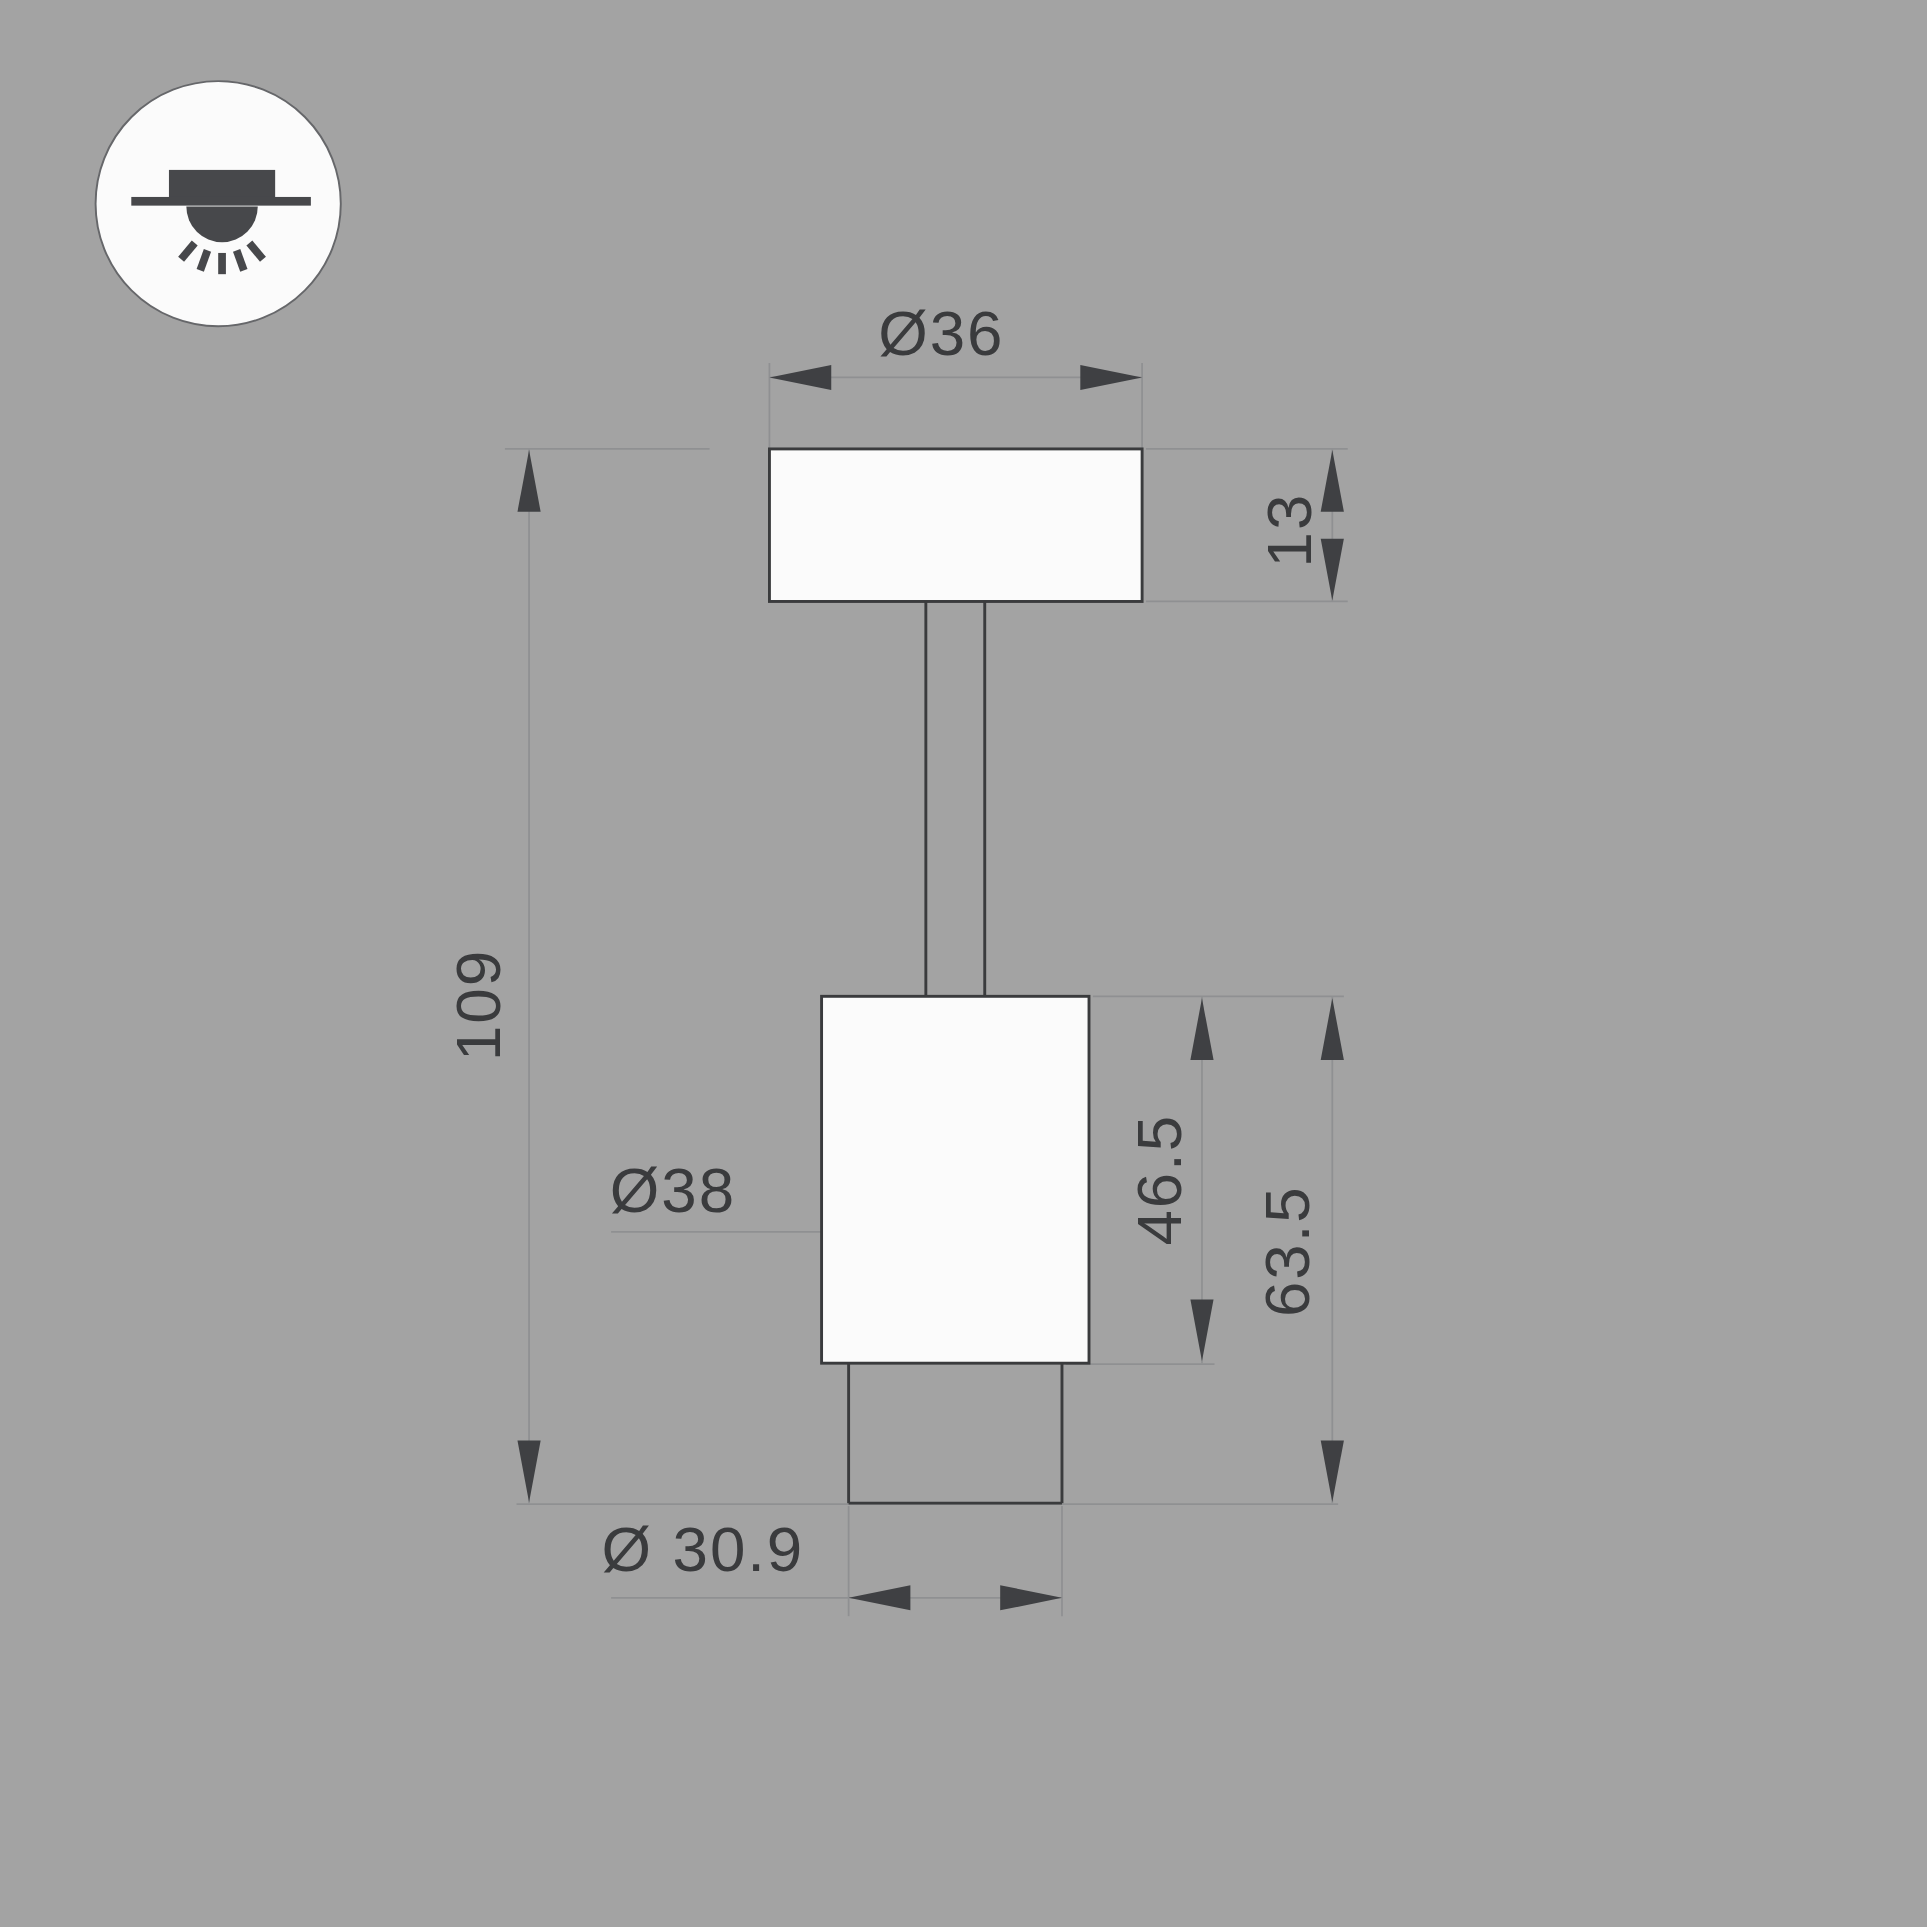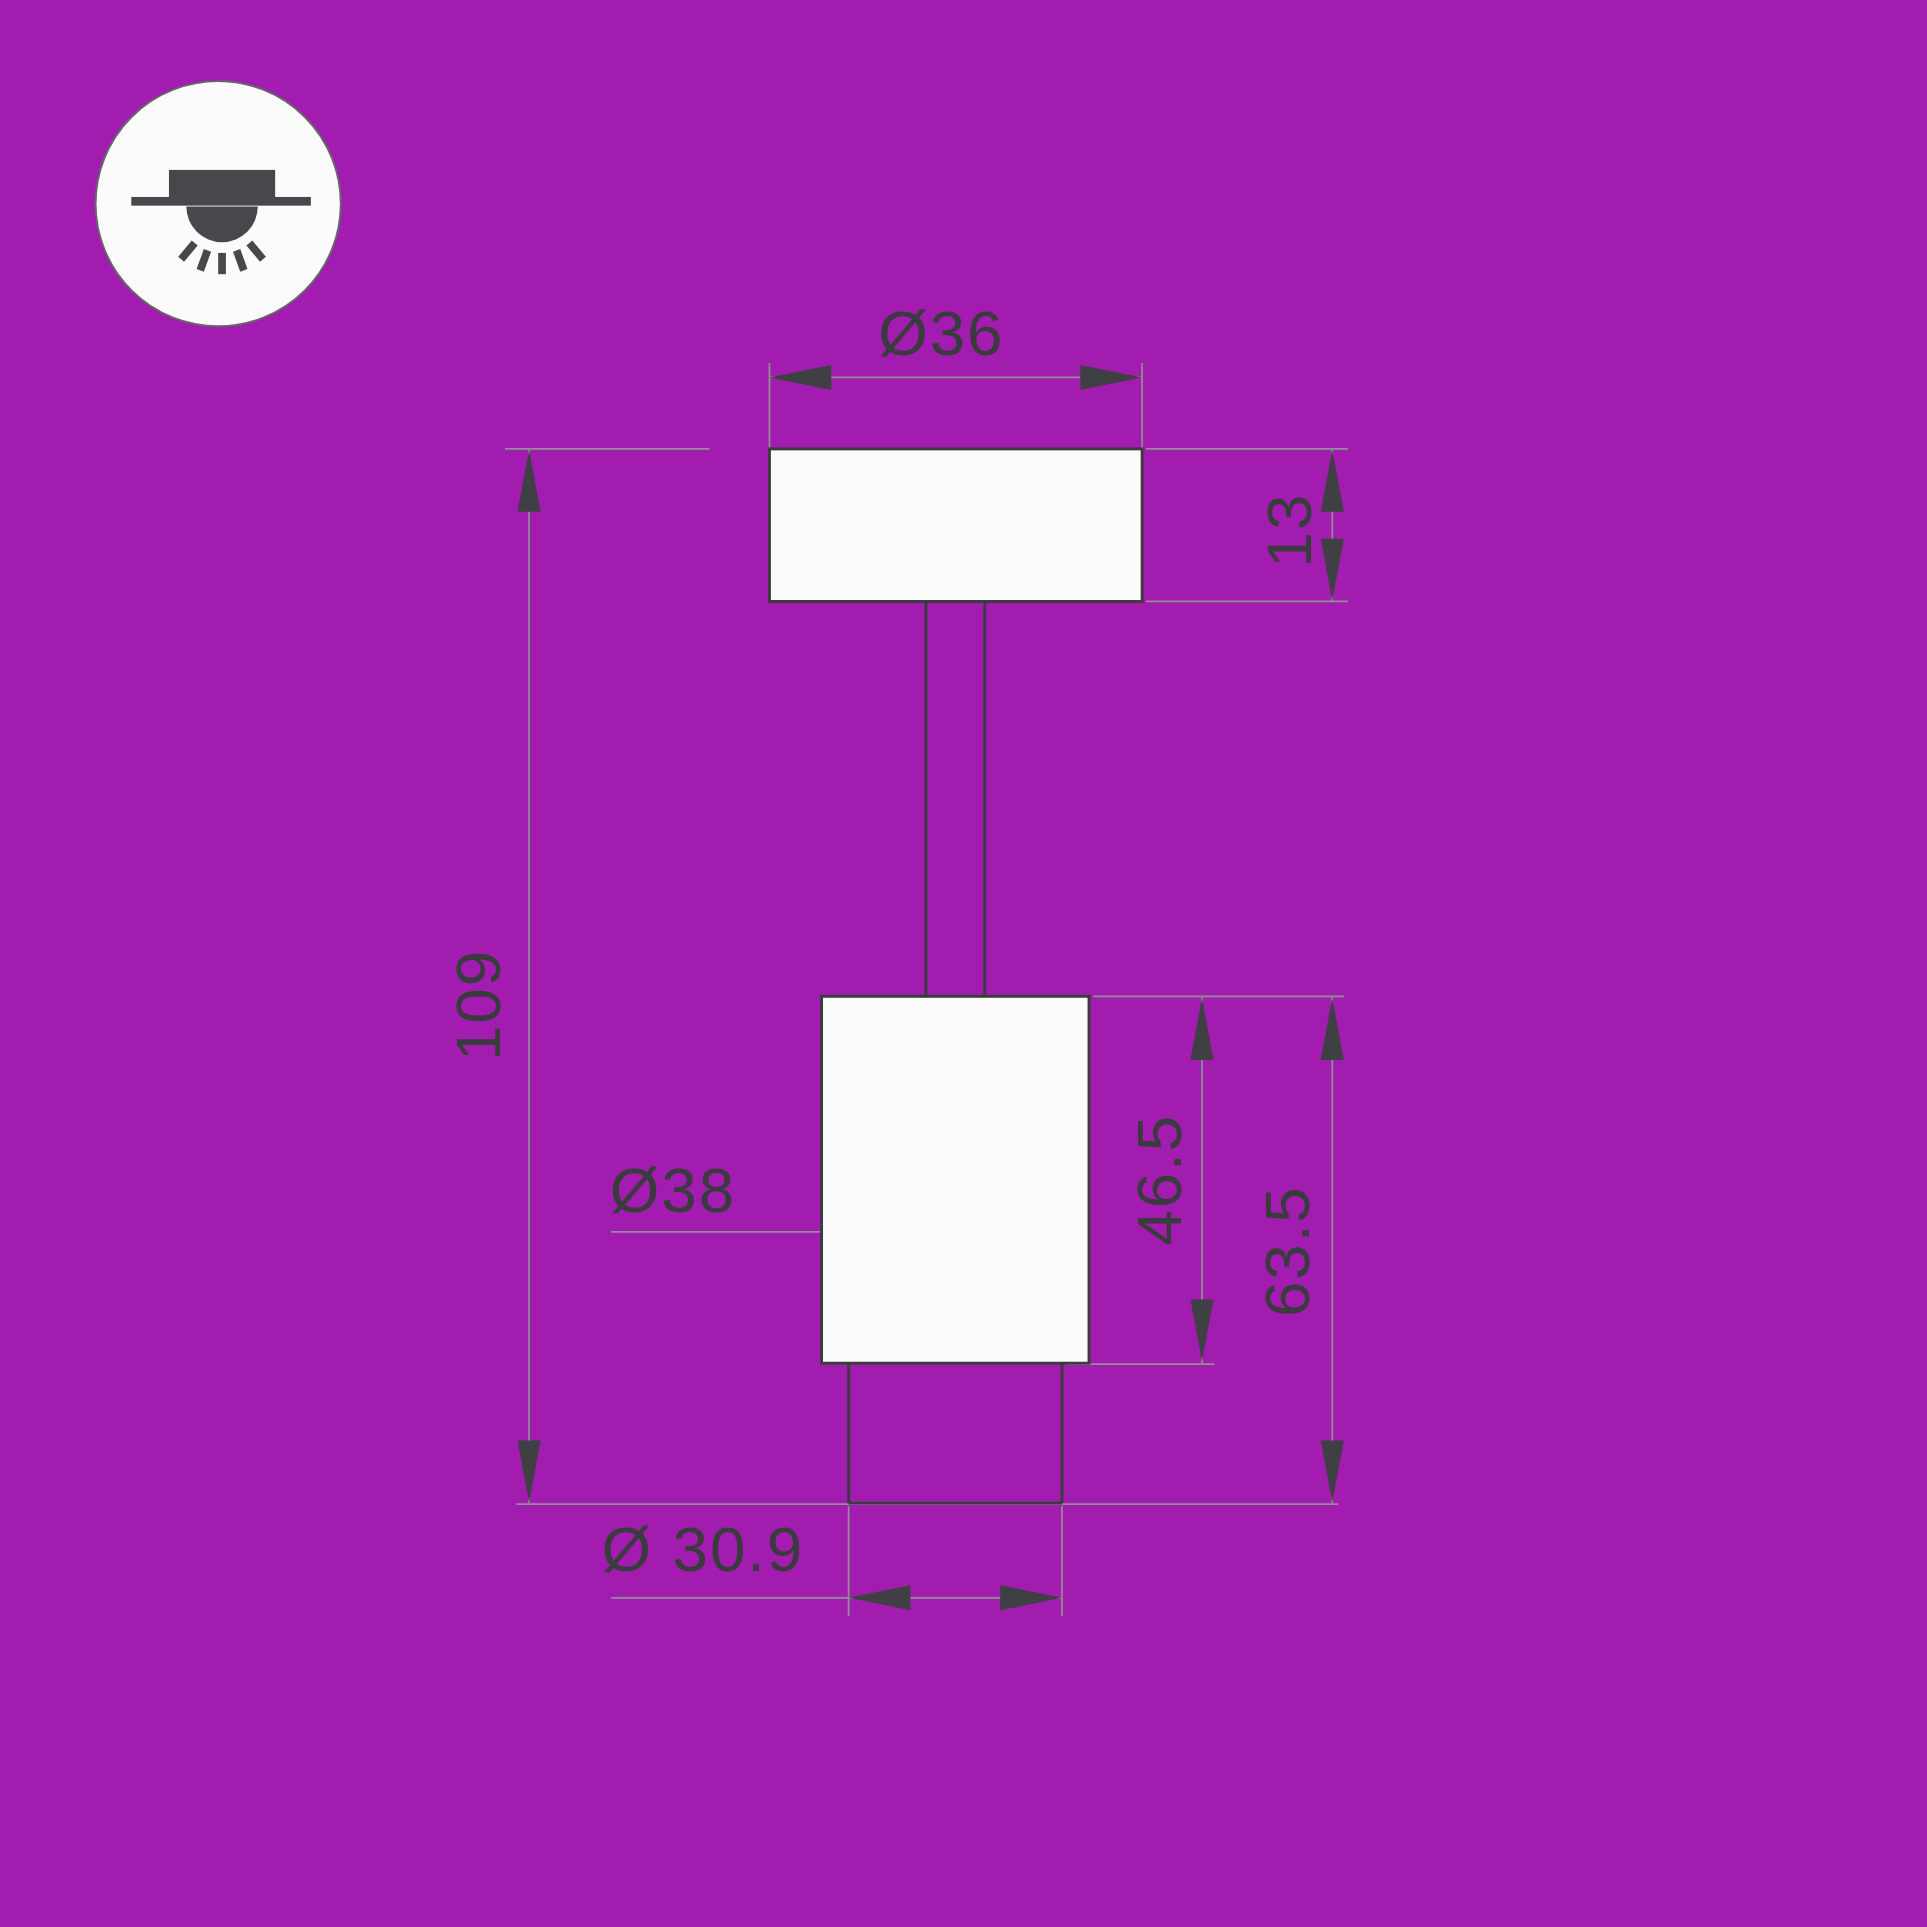--- a/index.html
+++ b/index.html
@@ -4,21 +4,21 @@
 <style>
   html, body {
     margin: 0;
     padding: 0;
     background: #fbfbfb;
   }
   .canvas {
     position: relative;
     width: 1927px;
     height: 1927px;
-    background: #a21caf;
+    background: #a3a3a3;
     overflow: hidden;
   }
   svg { display: block; }
 
   .obj {
     stroke: #3a3b3d;
     stroke-width: 3;
     fill: none;
   }
   .obj-filled {

